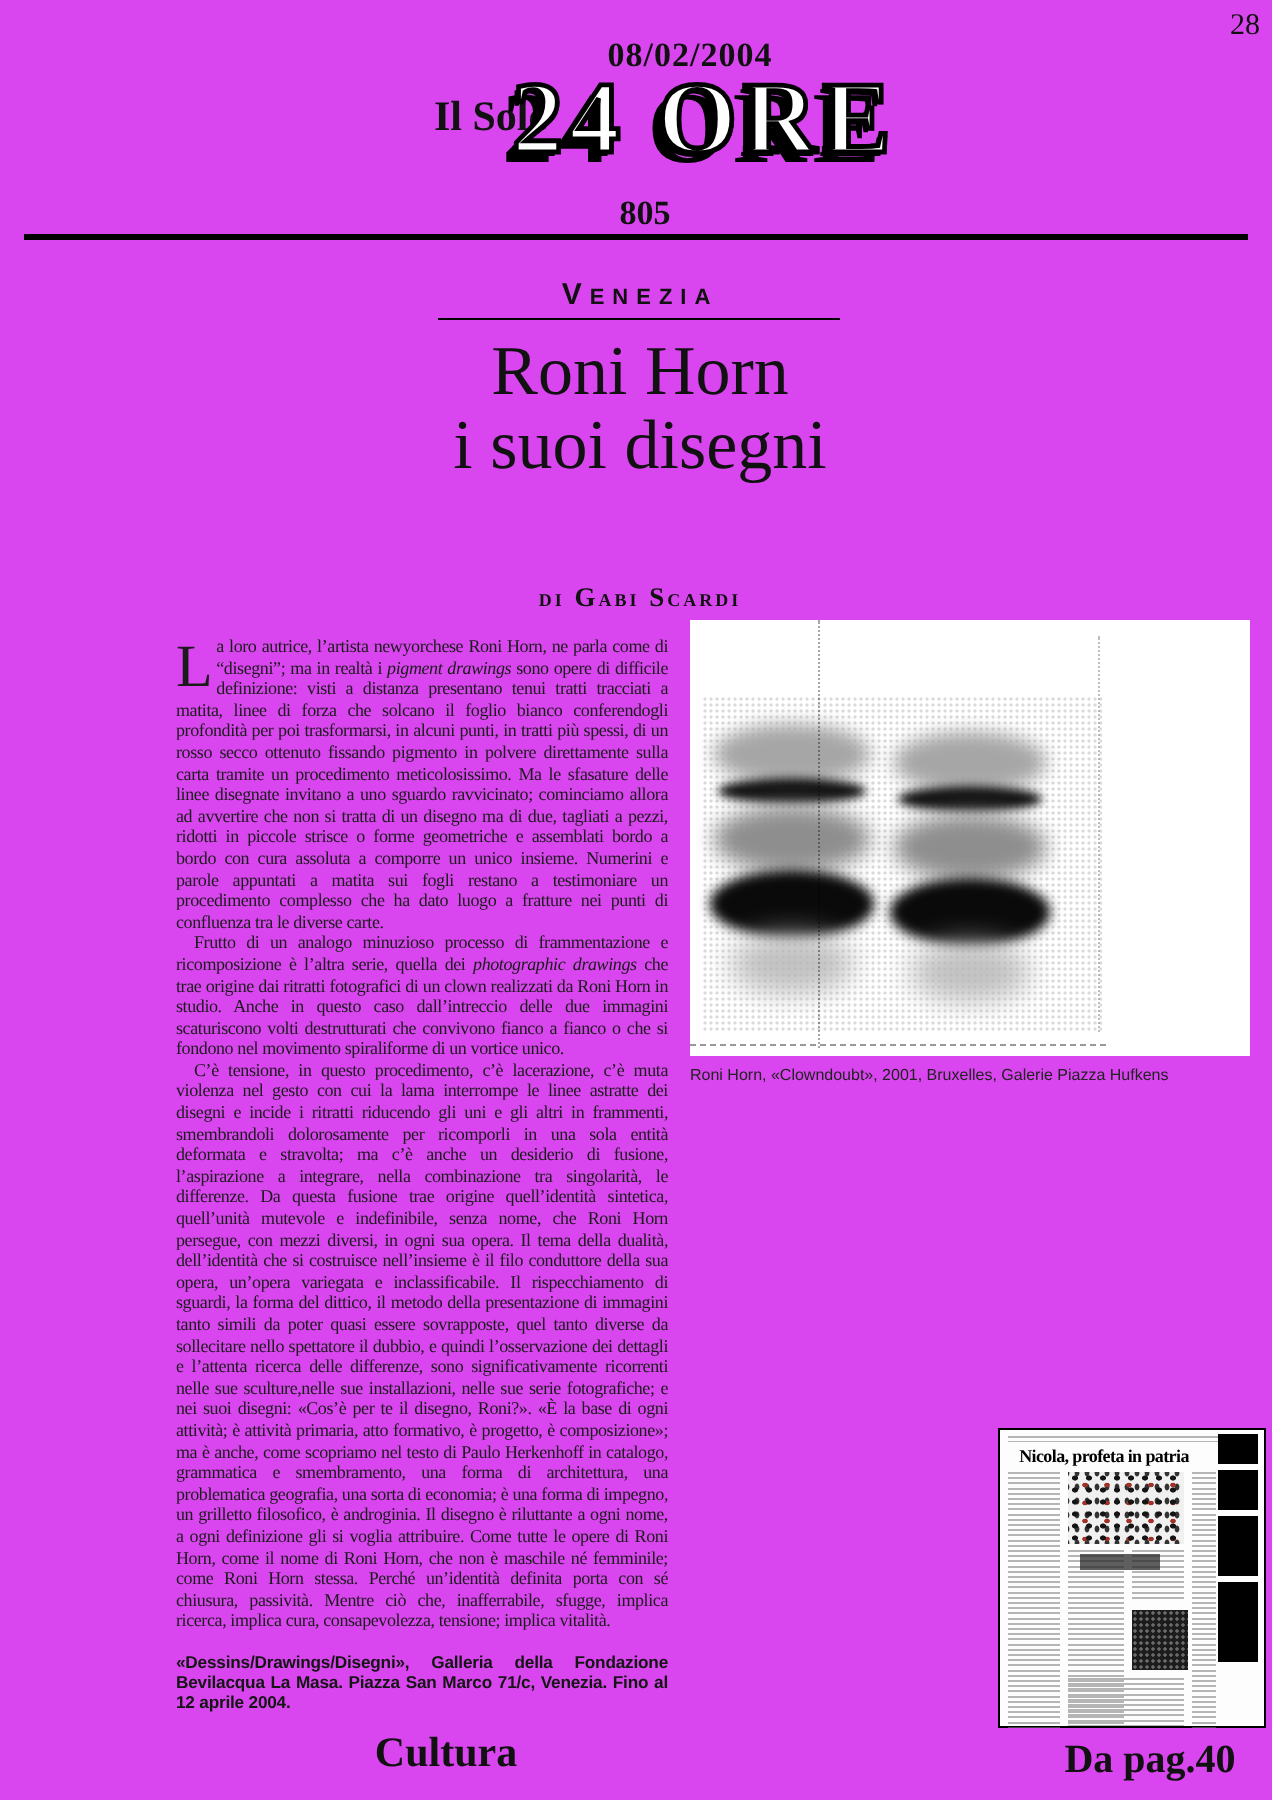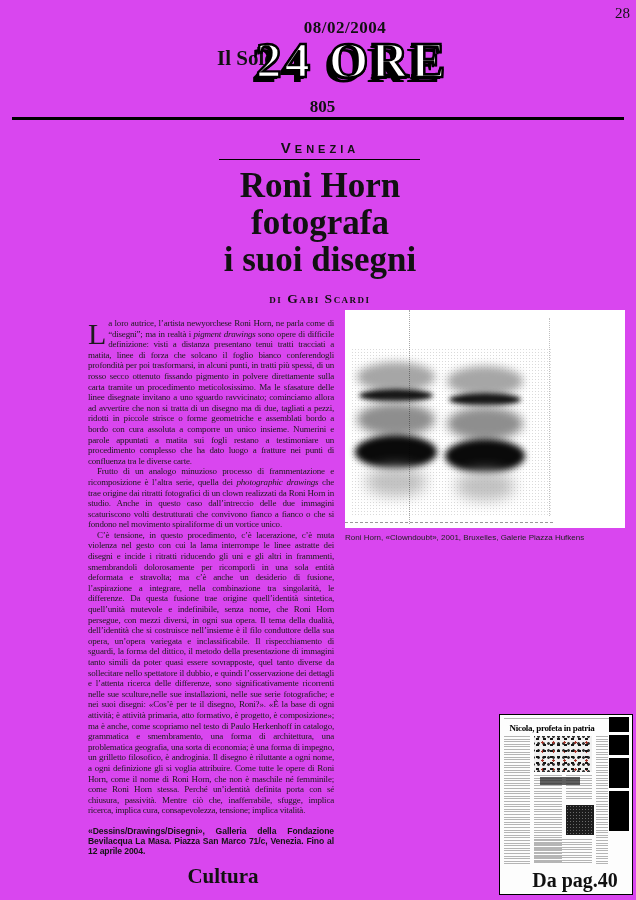--- a/index.html
+++ b/index.html
@@ -13,21 +13,21 @@
   .mast-prefix{top:46px;left:217px;font-weight:700;font-size:21px;}
   .mast-main{top:34px;left:256px;font-weight:900;font-size:51px;line-height:52px;letter-spacing:3px;
              color:#fff;-webkit-text-stroke:2.4px #000;text-shadow:-5px 5px 0 #000,-2px 2px 0 #000,1px 1px 0 #000;}
   .mast-edition{top:97px;left:0;width:645px;text-align:center;font-weight:700;font-size:17px;}
   .top-rule{top:117px;left:12px;width:612px;height:3px;background:#000;}
 
   
   .kicker{top:139px;left:0;width:640px;text-align:center;font-family:"Liberation Sans",sans-serif;
           font-weight:700;font-size:15px;letter-spacing:4px;font-variant:small-caps;}
   .kicker-rule{top:159px;left:219px;width:201px;height:1px;background:#000;}
-  .headline{top:167px;left:120px;width:400px;text-align:center;font-size:35px;line-height:37px;font-weight:700;}
+  .headline{top:167px;left:120px;width:400px;text-align:center;font-size:35px;line-height:37px;font-weight:400;}
   .byline{top:291px;left:120px;width:400px;text-align:center;font-variant:small-caps;font-weight:600;
           font-size:13.5px;letter-spacing:1.5px;}
 
   
   .article-col{top:318px;left:88px;width:246px;font-size:9px;line-height:10.6px;letter-spacing:-0.2px;
                text-align:justify;color:#1b1b1b;}
   .article-col p{margin:0;text-indent:9px;hyphens:auto;-webkit-hyphens:auto;}
   .article-col p.first{text-indent:0;}
   .dropcap{float:left;font-size:30px;line-height:29px;padding:1px 2px 0 0;font-weight:400;}
   .note{margin-top:10px;font-family:"Liberation Sans",sans-serif;font-weight:700;font-size:8.6px;
@@ -45,21 +45,21 @@
   .s-band{left:2%;top:27px;width:96%;height:13px;background:#141414;filter:blur(2.5px);border-radius:40%;}
   .s-mid {left:0;top:41px;width:100%;height:33px;background:#8e8e8e;filter:blur(5px);}
   .s-low {left:-3%;top:73px;width:106%;height:34px;background:#0a0a0a;filter:blur(3px);}
   .s-tail{left:10%;top:105px;width:80%;height:30px;background:#b7b7b7;filter:blur(7px);opacity:.85;}
   .fold1{position:absolute;left:64px;top:0;height:214px;border-left:1px dotted rgba(0,0,0,.35);}
   .fold2{position:absolute;left:204px;top:8px;height:198px;border-left:1px dotted rgba(0,0,0,.25);}
   .photo-edge{position:absolute;left:0;top:212px;width:208px;border-top:1px dashed #999;}
   .caption{top:533px;left:345px;width:285px;font-family:"Liberation Sans",sans-serif;font-size:8px;color:#222;}
 
   
-  .thumb{top:714px;left:499px;width:134px;height:181px;border:1.5px solid #000;background:#fdfdfd;box-sizing:border-box;padding-left:32px;}
+  .thumb{top:714px;left:499px;width:134px;height:150px;border:1.5px solid #000;background:#fdfdfd;box-sizing:border-box;padding-left:32px;}
   .thumb .abs{position:absolute;}
   .tl{background:repeating-linear-gradient(to bottom,#7a7a7a 0 1px,transparent 1px 2.6px);opacity:.55;}
   .t-topstrip{left:4px;top:3px;width:122px;height:3px;}
   .t-head{left:4px;top:8px;width:96px;text-align:center;font-weight:700;font-size:9px;line-height:10px;
           letter-spacing:-0.3px;color:#000;}
   .t-confetti{left:34px;top:21px;width:58px;height:36px;background-color:#f0f0f0;
       background-image:radial-gradient(#151515 1.3px,transparent 1.7px),
                        radial-gradient(#a23227 1.2px,transparent 1.6px),
                        radial-gradient(#333 1px,transparent 1.4px);
       background-size:7px 6px,11px 9px,5px 7px;background-position:0 0,3px 2px,2px 4px;}
@@ -95,21 +95,20 @@
     <div class="abs mast-edition">805</div>
   </header>
 
   <div class="abs top-rule"></div>
 
   <div class="abs kicker">Venezia</div>
   <div class="abs kicker-rule"></div>
 
   <h1 class="abs headline" style="margin:0">
     <span style="display:block">Roni Horn</span>
-    <span style="display:block">fotografa</span>
     <span style="display:block">i suoi disegni</span>
   </h1>
 
   <div class="abs byline">di Gabi Scardi</div>
 
   <main class="abs article-col">
     <div id="paras">
         <p lang="it" class="first"><span class="dropcap">L</span><span>a loro autrice, l’artista newyorchese Roni Horn, ne parla come di “disegni”; ma in realtà i </span><i>pigment drawings</i><span> sono opere di difficile definizione: visti a distanza presentano tenui tratti tracciati a matita, linee di forza che solcano il foglio bianco conferendogli profondità per poi trasformarsi, in alcuni punti, in tratti più spessi, di un rosso secco ottenuto fissando pigmento in polvere direttamente sulla carta tramite un procedimento meticolosissimo. Ma le sfasature delle linee disegnate invitano a uno sguardo ravvicinato; cominciamo allora ad avvertire che non si tratta di un disegno ma di due, tagliati a pezzi, ridotti in piccole strisce o forme geometriche e assemblati bordo a bordo con cura assoluta a comporre un unico insieme. Numerini e parole appuntati a matita sui fogli restano a testimoniare un procedimento complesso che ha dato luogo a fratture nei punti di confluenza tra le diverse carte.</span></p>
         <p lang="it"><span>Frutto di un analogo minuzioso processo di frammentazione e ricomposizione è l’altra serie, quella dei </span><i>photographic drawings</i><span> che trae origine dai ritratti fotografici di un clown realizzati da Roni Horn in studio. Anche in questo caso dall’intreccio delle due immagini scaturiscono volti destrutturati che convivono fianco a fianco o che si fondono nel movimento spiraliforme di un vortice unico.</span></p>
         <p lang="it"><span>C’è tensione, in questo procedimento, c’è lacerazione, c’è muta violenza nel gesto con cui la lama interrompe le linee astratte dei disegni e incide i ritratti riducendo gli uni e gli altri in frammenti, smembrandoli dolorosamente per ricomporli in una sola entità deformata e stravolta; ma c’è anche un desiderio di fusione, l’aspirazione a integrare, nella combinazione tra singolarità, le differenze. Da questa fusione trae origine quell’identità sintetica, quell’unità mutevole e indefinibile, senza nome, che Roni Horn persegue, con mezzi diversi, in ogni sua opera. Il tema della dualità, dell’identità che si costruisce nell’insieme è il filo conduttore della sua opera, un’opera variegata e inclassificabile. Il rispecchiamento di sguardi, la forma del dittico, il metodo della presentazione di immagini tanto simili da poter quasi essere sovrapposte, quel tanto diverse da sollecitare nello spettatore il dubbio, e quindi l’osservazione dei dettagli e l’attenta ricerca delle differenze, sono significativamente ricorrenti nelle sue sculture,nelle sue installazioni, nelle sue serie fotografiche; e nei suoi disegni: «Cos’è per te il disegno, Roni?». «È la base di ogni attività; è attività primaria, atto formativo, è progetto, è composizione»; ma è anche, come scopriamo nel testo di Paulo Herkenhoff in catalogo, grammatica e smembramento, una forma di architettura, una problematica geografia, una sorta di economia; è una forma di impegno, un grilletto filosofico, è androginia. Il disegno è riluttante a ogni nome, a ogni definizione gli si voglia attribuire. Come tutte le opere di Roni Horn, come il nome di Roni Horn, che non è maschile né femminile; come Roni Horn stessa. Perché un’identità definita porta con sé chiusura, passività. Mentre ciò che, inafferrabile, sfugge, implica ricerca, implica cura, consapevolezza, tensione; implica vitalità.</span></p>

